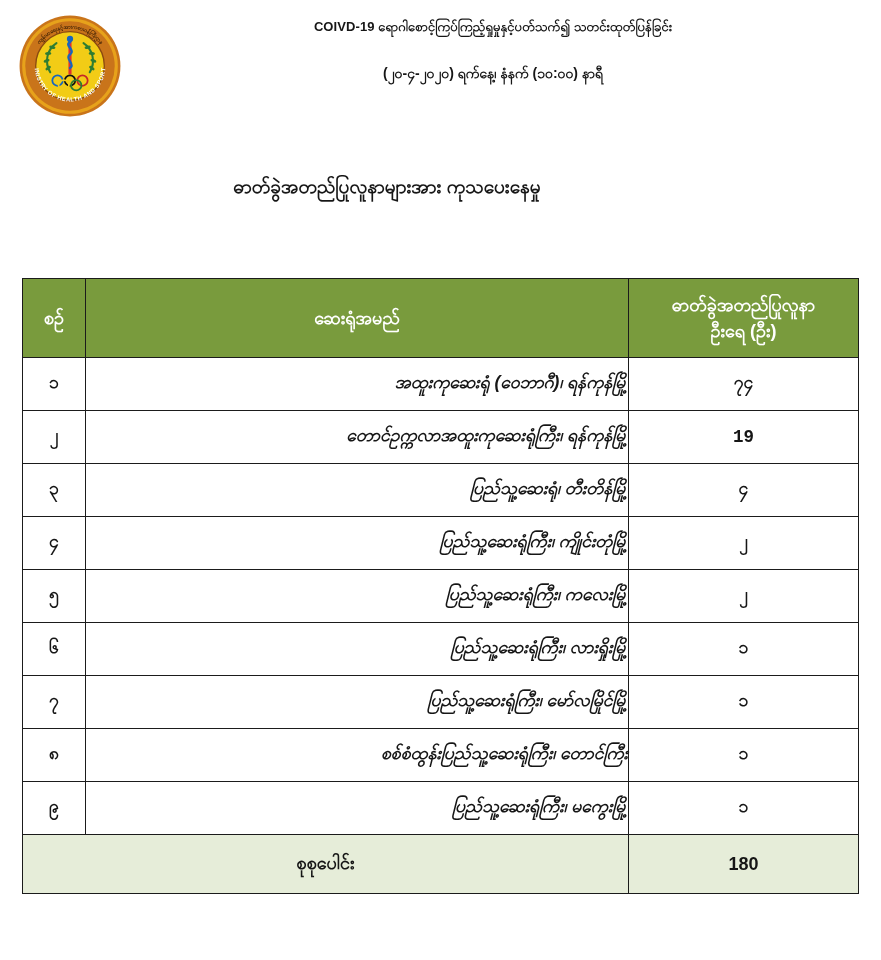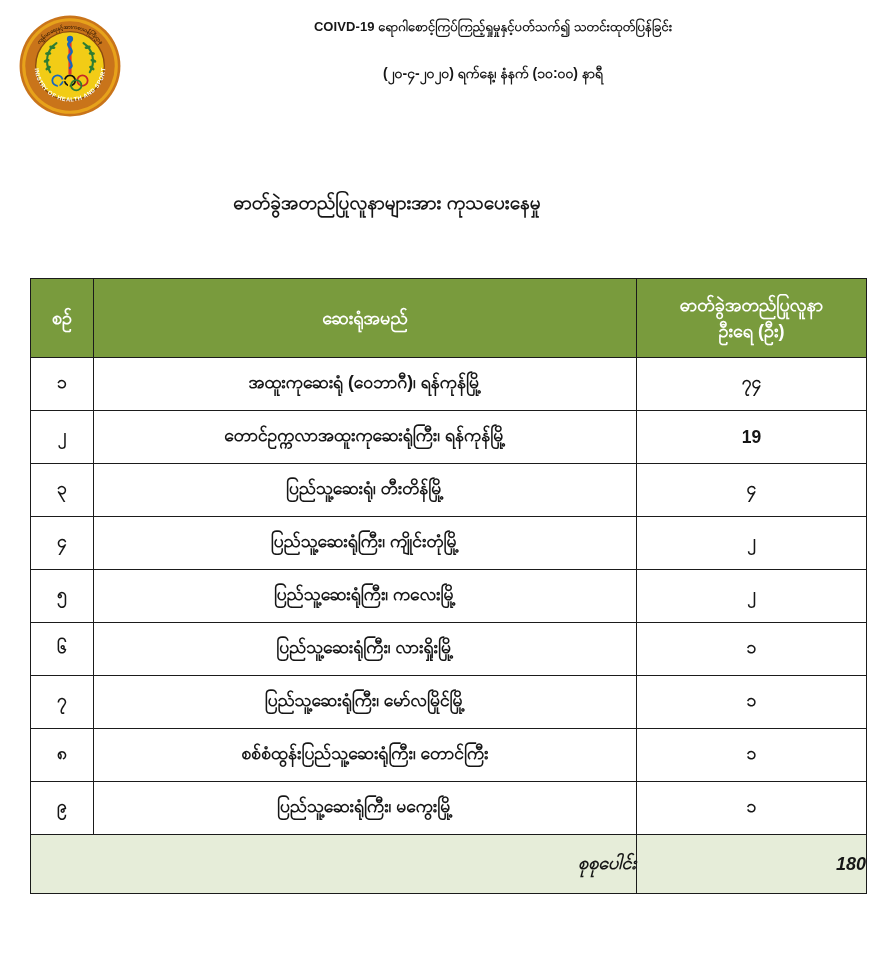--- a/index.html
+++ b/index.html
@@ -50,42 +50,41 @@
   .title-line2 {
     font-size: 14px;
     font-weight: bold;
     line-height: 34px;
     margin-top: 12px;
     white-space: nowrap;
   }
 
   .subtitle {
     position: absolute;
-    top: 188px;
+    top: 172px;
     left: 0;
     width: 774px;
     text-align: center;
     font-size: 19px;
     font-weight: bold;
     line-height: 30px;
   }
 
   
   .table-wrap {
     position: absolute;
     left: 22px;
     top: 278px;
     width: 836px;
   }
   table.report {
     border-collapse: collapse;
     width: 836px;
     table-layout: fixed;
     background: #ffffff;
-    margin-left: 8px;
   }
   table.report th,
   table.report td {
     border: 1.5px solid #1b1b1b;
     padding: 0;
     vertical-align: middle;
   }
 
   col.c-no    { width: 63px; }
   col.c-name  { width: 543px; }
@@ -109,34 +108,35 @@
 
   tbody td {
     height: 52px;
     font-size: 17.5px;
     font-weight: bold;
   }
   td.no {
     text-align: center;
   }
   td.name {
-    text-align: center;
+    text-align: right;
     padding-left: 14px;
+    font-style: italic;
   }
   td.count {
     text-align: center;
+    font-family: Liberation Mono, monospace;
   }
 
   tfoot td {
     background: #E6EDD9;
     height: 58px;
     font-size: 18px;
     font-weight: bold;
-    text-align: right;
-    font-style: italic;
+    text-align: center;
   }
   tfoot td.total-label { }
   tfoot td.total-value { }
 </style>
 </head>
 <body>
 
 <div class="header-band">
 
   <div class="logo">

